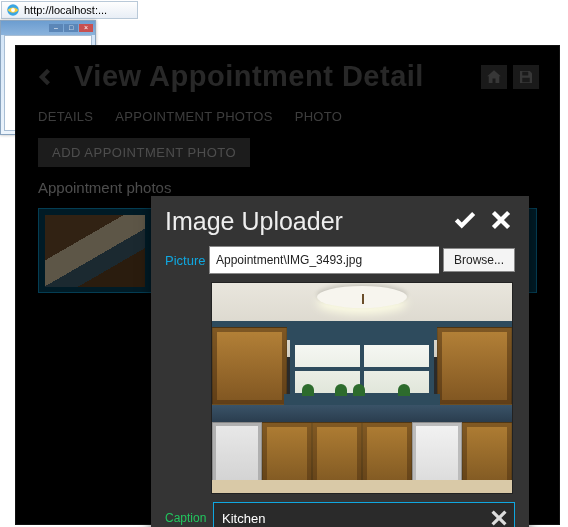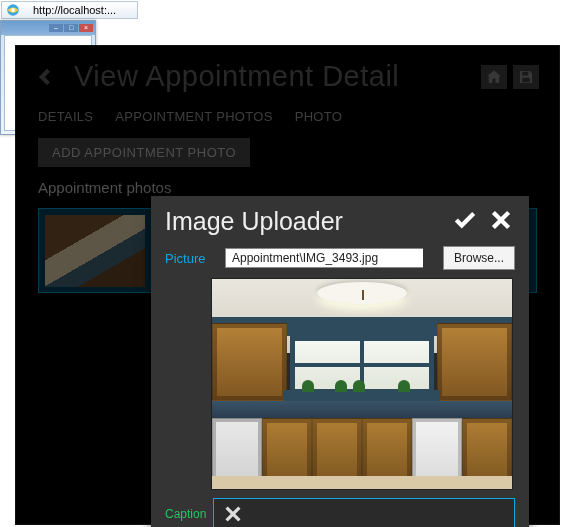--- a/index.html
+++ b/index.html
@@ -1,33 +1,33 @@
 <!DOCTYPE html>
 <html><head>
 <meta charset="utf-8">
 <style>
   *{box-sizing:border-box;margin:0;padding:0;font-family:"Segoe UI",Tahoma,sans-serif;-webkit-font-smoothing:antialiased}
   body{width:568px;height:527px;background:#fff;position:relative;overflow:hidden}
 
   
-  .ie-frag{position:absolute;top:1px;left:1px;width:137px;height:18px;display:flex;align-items:center;gap:13px;padding:0 4px;font-size:11px;border:1px solid #b9c9d8;background:linear-gradient(#fefefe,#e8eef6)}
+  .ie-frag{position:absolute;top:1px;left:1px;width:137px;height:18px;display:flex;align-items:center;gap:4px;padding:0 4px;font-size:11px;border:1px solid #b9c9d8;background:linear-gradient(#fefefe,#e8eef6)}
   .ie-icon{width:14px;height:14px}
   .ie-frag .url{white-space:nowrap;overflow:hidden;text-overflow:ellipsis}
   .win-frag{position:absolute;top:20px;left:0;width:96px;height:115px;border:1px solid #8aa4bf;border-radius:0;background:linear-gradient(#cfe3f7,#ecf4fc);box-shadow:0 0 3px rgba(0,0,0,.3)}
   .win-frag .win-title{height:14px;background:linear-gradient(#6c9dd0,#8bb3dc);display:flex;justify-content:flex-end;align-items:center;gap:1px;padding:0 2px}
   .win-frag .wb{width:14px;height:8px;font-size:7px;color:#fff;background:#5b86b7;text-align:center;line-height:8px}
   .win-frag .wb.cl{background:#c75050}
   .win-frag .client{position:absolute;top:14px;left:3px;right:3px;bottom:3px;background:#fff;border:1px solid #a9bed4}
 
   
   .app{position:absolute;top:45px;left:15px;width:545px;height:480px;background:#000;border:1px solid #111}
   .hdr{display:flex;align-items:center;padding:14px 20px 10px;color:#595959}
   .back{width:20px;height:28px;margin-right:18px}
   .back svg{width:100%;height:100%}
-  .title{font-size:29px;font-weight:400;letter-spacing:.5px;flex:1}
+  .title{font-size:29px;font-weight:700;letter-spacing:.5px;flex:1}
   .hicons{display:flex;gap:6px}
   .hicons .hic{width:26px;height:24px;background:#3b3b3b;display:flex;align-items:center;justify-content:center}
   .hicons svg{width:18px;height:18px}
 
   .tabs{display:flex;gap:22px;padding:0 22px;margin-top:6px}
   .tabs span{font-size:13px;color:#888;letter-spacing:.3px}
 
   .btn-add{margin:14px 4px 6px 22px;background:#3e3e3e;color:#aaa;font-size:13px;padding:7px 14px;letter-spacing:.5px;display:inline-block}
 
   .section-lbl{color:#aaa;font-size:15px;padding:6px 22px}
@@ -38,23 +38,23 @@
   
   .dim{position:absolute;inset:0;background:rgba(0,0,0,.55)}
 
   
   .modal{position:absolute;top:150px;left:135px;width:378px;height:370px;background:#343434;color:#fff;padding:11px 14px 14px;box-shadow:0 0 12px rgba(0,0,0,.5)}
   .mhdr{display:flex;margin-bottom:10px}
   .mhdr h2{font-size:25px;font-weight:300;color:#eee;flex:1}
   .mbtn{width:28px;height:26px;margin-left:8px;cursor:pointer}
   .mbtn svg{width:100%;height:100%}
 
-  .row{display:flex;align-items:center;gap:20px;margin-bottom:8px}
+  .row{display:flex;align-items:center;gap:4px;margin-bottom:8px}
   .row .flabel{color:#0fa7e0;font-size:13px;width:40px}
-  .path-box{flex:1;height:20px;background:#fff;color:#222;font-size:12px;padding:0 6px;display:flex;align-items:center;border:1px solid #888;border-right:none}
+  .path-box{flex:1;height:28px;background:#fff;color:#222;font-size:12px;padding:0 6px;display:flex;align-items:center;border:1px solid #888;border-right:none}
   .browse{height:24px;background:#f4f4f4;color:#222;font-size:12px;padding:4px 10px;display:flex;align-items:center;border:1px solid #888;cursor:pointer}
 
   .preview{margin:2px 0 8px 46px;width:302px;height:212px;border:1px solid #222;overflow:hidden;position:relative;background:#2a2a2a}
   
   .kp{position:absolute;inset:0}
   .kp .ceil{position:absolute;top:0;left:0;right:0;height:35%;background:linear-gradient(#e9e6dd,#d3cfc4)}
   .kp .ceil:after{content:"";position:absolute;left:35%;top:4%;width:90px;height:22px;background:#f7f5ee;border-radius:50%;box-shadow:0 -2px 4px rgba(0,0,0,.15),0 6px 10px rgba(255,255,230,.9)}
   .kp .fanrod{position:absolute;left:50%;top:5%;width:2px;height:10px;background:#6b4e2a}
   .kp .trim{position:absolute;top:18%;left:0;right:0;height:9%;background:#2e4b5d}
   .kp .win{position:absolute;top:27%;left:26%;width:48%;height:28%;background:linear-gradient(#f5f7f2,#e1e6da);border:5px solid #2e4b5d}
@@ -186,20 +186,21 @@
             <div class="dw"></div>
             <div></div>
         </div>
         <div class="floor"></div>
       </div>
     </div>
 
     <div class="caprow">
       <span class="flabel">Caption</span>
       <div class="cap-input">
+        <input type="text" value="Kitchen" style="">
         <span class="clear">
           <svg viewBox="0 0 24 24">
               <path d="M5 5l14 14M19 5L5 19" stroke="#ddd" stroke-width="3.5"></path>
             </svg>
         </span>
       </div>
     </div>
   </div>
 </div>
 

